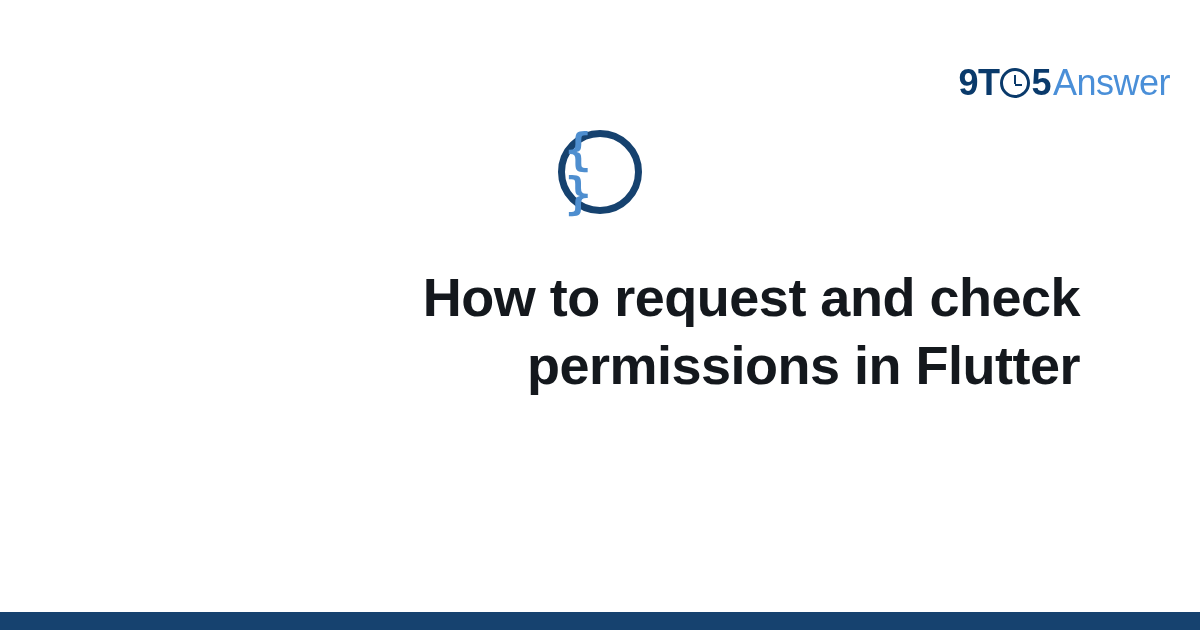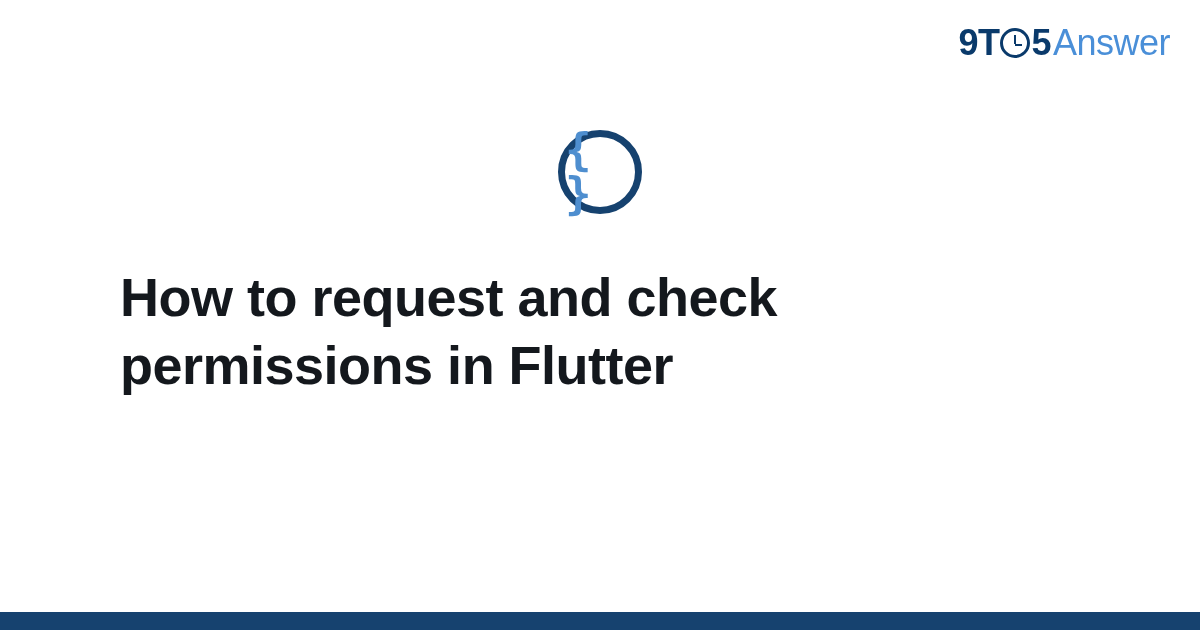--- a/index.html
+++ b/index.html
@@ -9,33 +9,33 @@
   .logo-wrap .nine { color: #0a3a6b; }
   .logo-wrap .t { color: #0a3a6b; }
   .logo-wrap .clock {
     display: inline-flex; align-items: center; justify-content: center;
     width: 30px; height: 30px; border: 3px solid #0a3a6b; border-radius: 50%;
     position: relative; margin: 0 1px; transform: translateY(3px);
   }
   .logo-wrap .clock::before { content: ""; position: absolute; width: 2px; height: 9px; background: #0a3a6b; top: 4px; left: 50%; transform: translateX(-50%); }
   .logo-wrap .clock::after { content: ""; position: absolute; width: 7px; height: 2px; background: #0a3a6b; top: 13px; left: 50%; }
   .logo-wrap .five { color: #0a3a6b; }
-  .logo-wrap .answer { color: #4a8fd8; font-weight: 500; margin-left: 2px; }
+  .logo-wrap .answer { color: #4a8fd8; font-weight: 500; margin-left: 2px; margin-top: 40px; }
 
   .center { position: absolute; left: 0; right: 0; top: 130px; display: flex; flex-direction: column; align-items: center; }
 
   .badge {
     width: 84px; height: 84px; border-radius: 50%; border: 7px solid #16426f;
     display: flex; align-items: center; justify-content: center; background: #ffffff;
     margin-bottom: 50px;
   }
   .badge-glyph { color: #4e8ecf; font-size: 44px; font-weight: 700; letter-spacing: -2px; line-height: 1; font-family: Consolas, Menlo, monospace; }
 
   .title {
-    color: #14181d; font-size: 54px; font-weight: 700; text-align: left;
+    color: #14181d; font-size: 54px; font-weight: 700; text-align: right;
     line-height: 1.25; max-width: 960px; letter-spacing: -0.5px;
   }
 
   .footer-bar { position: absolute; left: 0; right: 0; bottom: 0; height: 18px; background: #16426f; }
 </style>
 </head>
 <body>
 
 <div class="page">
 

